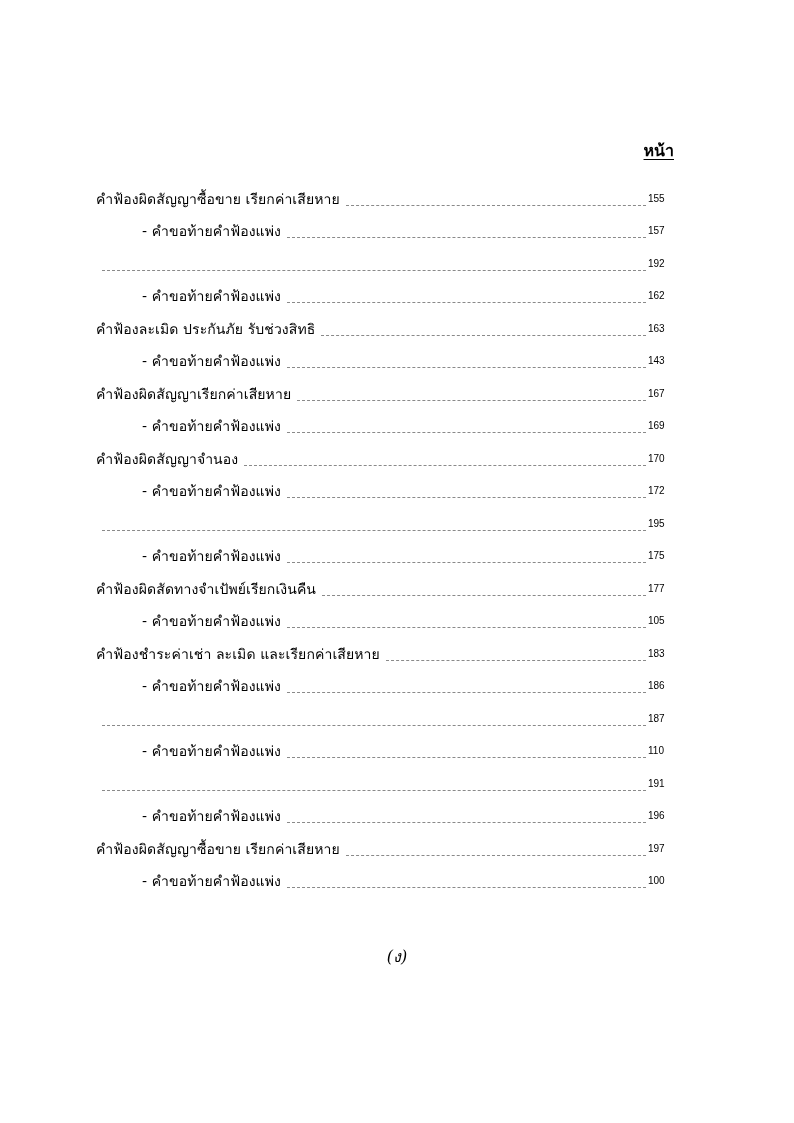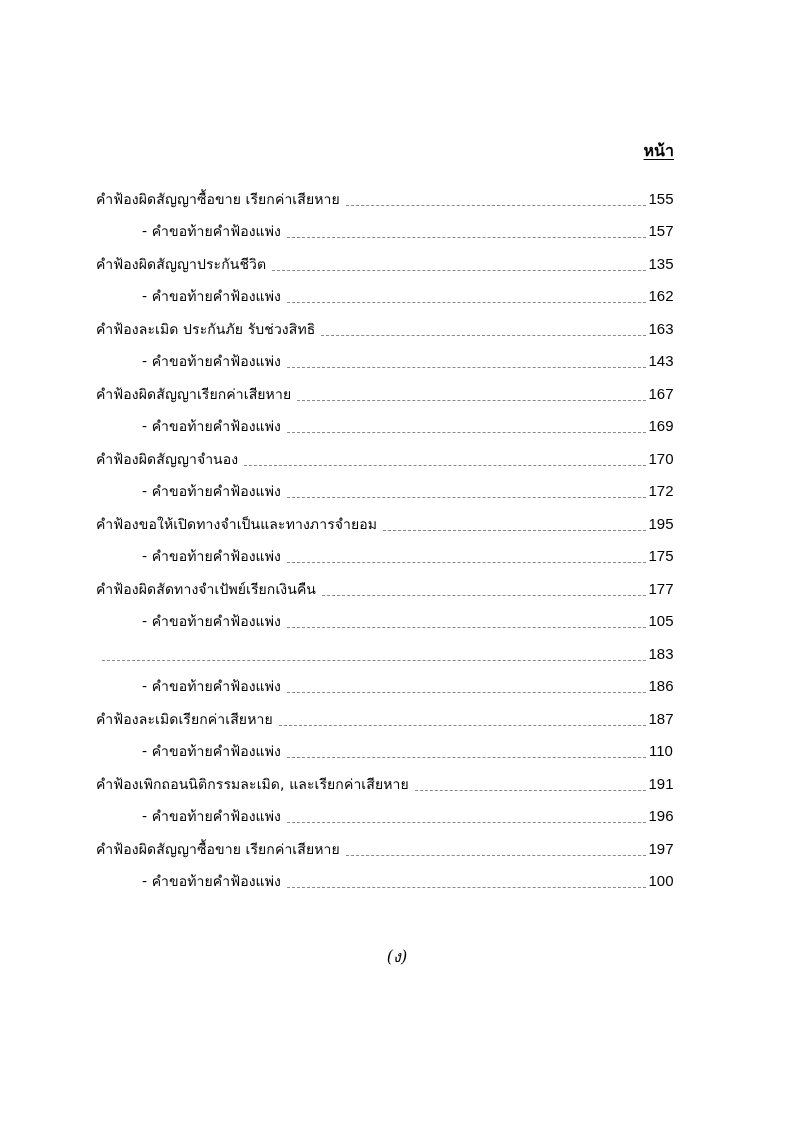--- a/index.html
+++ b/index.html
@@ -58,23 +58,23 @@
     }
     .toc-leader {
       flex: 1 1 auto;
       margin: 0 2px 6px 6px;
       border-bottom: 1px dashed #8a8a8a;
       height: 1px;
     }
     .toc-page {
       flex: 0 0 auto;
       width: 26px;
-      text-align: center;
+      text-align: left;
       padding-bottom: 3px;
-      font-size: 15px;
+      font-size: 10px;
       font-family: "Liberation Sans", sans-serif;
     }
     .footer-page {
       position: absolute;
       top: 944px;
       left: 0;
       width: 794px;
       text-align: center;
       font-family: "DejaVu Serif", serif;
       font-style: italic;
@@ -93,23 +93,22 @@
         <span class="toc-title">คำฟ้องผิดสัญญาซื้อขาย  เรียกค่าเสียหาย</span>
         <span class="toc-leader"></span>
         <span class="toc-page">155</span>
       </div>
     <div class="toc-row sub">
         <span class="toc-title">- คำขอท้ายคำฟ้องแพ่ง</span>
         <span class="toc-leader"></span>
         <span class="toc-page">157</span>
       </div>
     <div class="toc-row">
-        <span class="toc-title">คำฟ้องผิดสัญญาประกันชีวิต</span>
-        <span class="toc-leader"></span>
-        <span class="toc-page">135</span>
+        <span class="toc-leader"></span>
+        <span class="toc-page">192</span>
       </div>
     <div class="toc-row sub">
         <span class="toc-title">- คำขอท้ายคำฟ้องแพ่ง</span>
         <span class="toc-leader"></span>
         <span class="toc-page">162</span>
       </div>
     <div class="toc-row">
         <span class="toc-title">คำฟ้องละเมิด  ประกันภัย  รับช่วงสิทธิ</span>
         <span class="toc-leader"></span>
         <span class="toc-page">163</span>
@@ -133,60 +132,58 @@
         <span class="toc-title">คำฟ้องผิดสัญญาจำนอง</span>
         <span class="toc-leader"></span>
         <span class="toc-page">170</span>
       </div>
     <div class="toc-row sub">
         <span class="toc-title">- คำขอท้ายคำฟ้องแพ่ง</span>
         <span class="toc-leader"></span>
         <span class="toc-page">172</span>
       </div>
     <div class="toc-row">
-        <span class="toc-title">คำฟ้องขอให้เปิดทางจำเป็นและทางภารจำยอม</span>
         <span class="toc-leader"></span>
         <span class="toc-page">195</span>
       </div>
     <div class="toc-row sub">
         <span class="toc-title">- คำขอท้ายคำฟ้องแพ่ง</span>
         <span class="toc-leader"></span>
         <span class="toc-page">175</span>
       </div>
     <div class="toc-row">
         <span class="toc-title">คำฟ้องผิดสัดทางจำเปัพย์เรียกเงินคืน</span>
         <span class="toc-leader"></span>
         <span class="toc-page">177</span>
       </div>
     <div class="toc-row sub">
         <span class="toc-title">- คำขอท้ายคำฟ้องแพ่ง</span>
         <span class="toc-leader"></span>
         <span class="toc-page">105</span>
       </div>
     <div class="toc-row">
+        <span class="toc-title">คำฟ้องชำระค่าเช่า  ละเมิด  และเรียกค่าเสียหาย</span>
         <span class="toc-leader"></span>
         <span class="toc-page">183</span>
       </div>
     <div class="toc-row sub">
         <span class="toc-title">- คำขอท้ายคำฟ้องแพ่ง</span>
         <span class="toc-leader"></span>
         <span class="toc-page">186</span>
       </div>
     <div class="toc-row">
-        <span class="toc-title">คำฟ้องละเมิดเรียกค่าเสียหาย</span>
         <span class="toc-leader"></span>
         <span class="toc-page">187</span>
       </div>
     <div class="toc-row sub">
         <span class="toc-title">- คำขอท้ายคำฟ้องแพ่ง</span>
         <span class="toc-leader"></span>
         <span class="toc-page">110</span>
       </div>
     <div class="toc-row">
-        <span class="toc-title">คำฟ้องเพิกถอนนิติกรรมละเมิด, และเรียกค่าเสียหาย</span>
         <span class="toc-leader"></span>
         <span class="toc-page">191</span>
       </div>
     <div class="toc-row sub">
         <span class="toc-title">- คำขอท้ายคำฟ้องแพ่ง</span>
         <span class="toc-leader"></span>
         <span class="toc-page">196</span>
       </div>
     <div class="toc-row">
         <span class="toc-title">คำฟ้องผิดสัญญาซื้อขาย  เรียกค่าเสียหาย</span>

